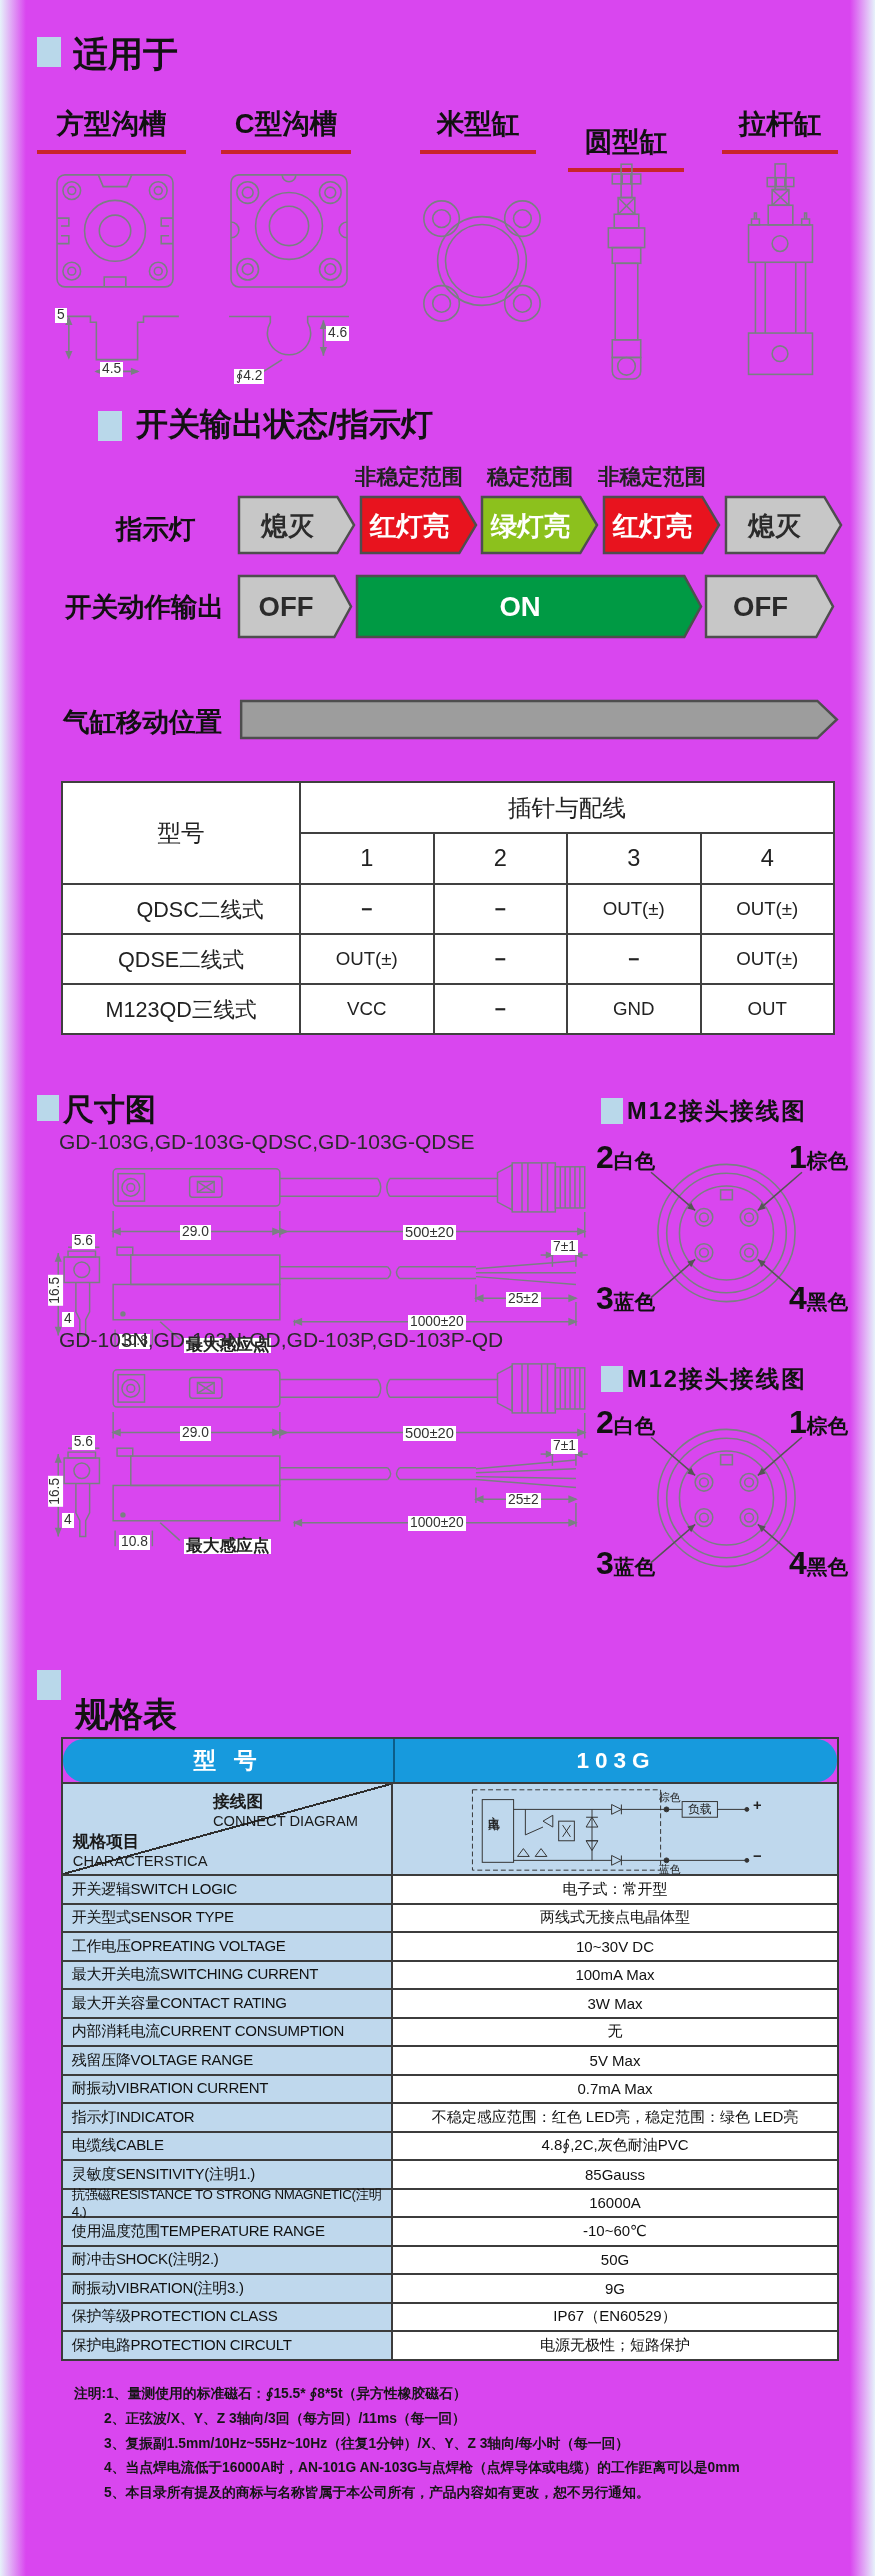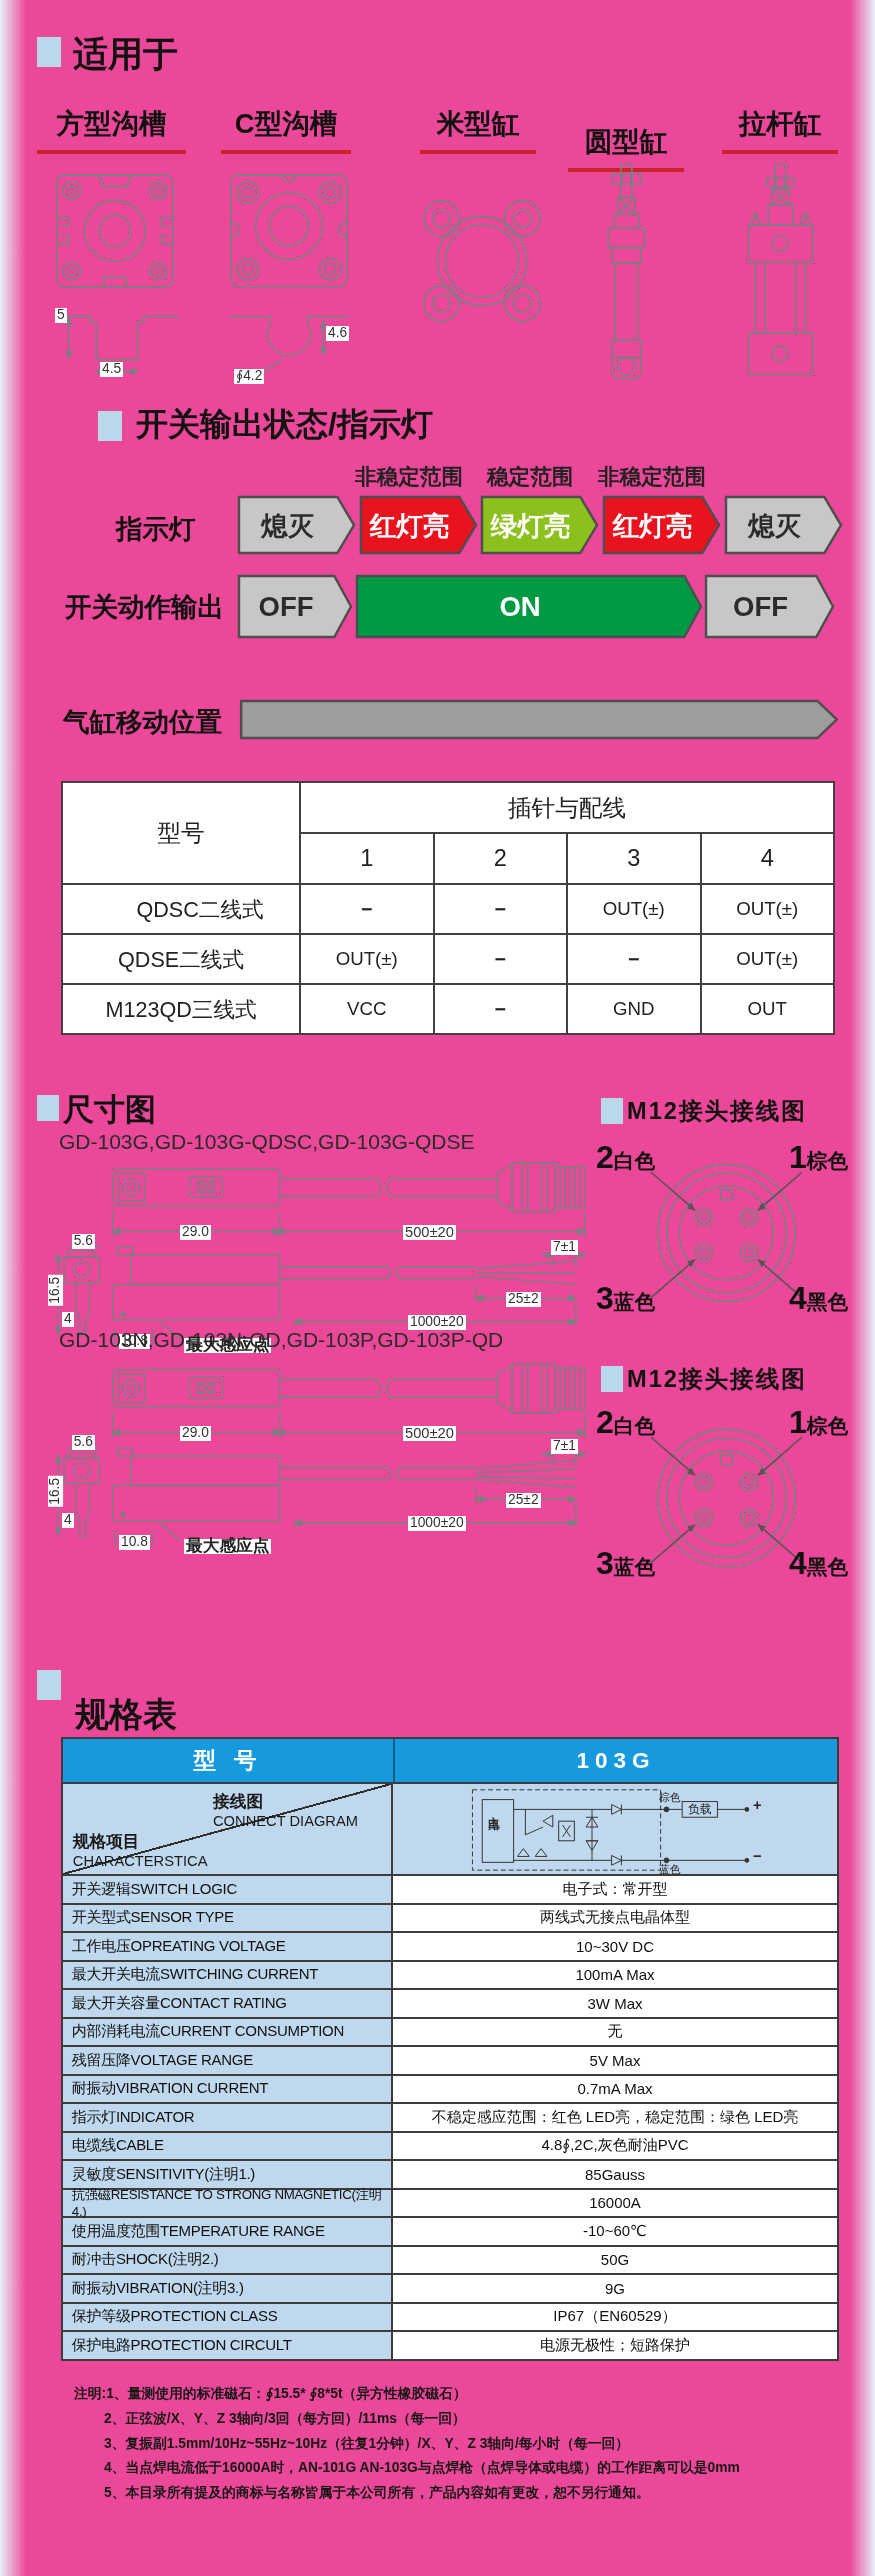--- a/index.html
+++ b/index.html
@@ -1,37 +1,37 @@
 <!DOCTYPE html>
 <html><head>
 <meta charset="utf-8">
 <style>
   html,body{margin:0;padding:0;background:#fff;}
-  .page{position:relative;width:875px;height:2576px;background:#ec4899;overflow:hidden;
+  .page{position:relative;width:875px;height:2576px;background:#d946ef;overflow:hidden;
         font-family:"Liberation Sans","DejaVu Sans",sans-serif;color:#1a1a1a;}
   .page::before{content:"";position:absolute;left:0;top:0;bottom:0;width:25.5px;
         background:linear-gradient(to right,#e6f2fa,rgba(255,255,255,0));}
   .page::after{content:"";position:absolute;right:0;top:0;bottom:0;width:25.5px;
         background:linear-gradient(to left,#e6f2fa,rgba(255,255,255,0));}
   .abs{position:absolute;}
   .sec-sq{position:absolute;width:23.6px;height:29.5px;background:#b9d8ea;}
   .sec-title{position:absolute;font-weight:bold;color:#121212;}
   .cat-label{position:absolute;text-align:center;font-weight:bold;font-size:27.5px;
              border-bottom:4.9px solid #c9242b;padding-bottom:7.9px;color:#111;}
   .dim-label{position:absolute;font-size:13.8px;color:#333;background:#fff;padding:0 2px;line-height:14.7px;}
   .row-label{position:absolute;font-weight:bold;font-size:26.5px;color:#111;}
   .range-label{position:absolute;font-weight:bold;font-size:21.6px;color:#222;}
   .arrow{position:absolute;}
   .arrow span{position:absolute;top:0;display:flex;align-items:center;justify-content:center;
               height:100%;font-weight:bold;}
   .pin-table{position:absolute;border-collapse:collapse;table-layout:fixed;}
   .pin-table td,.pin-table th{border:2px solid #404040;text-align:center;color:#222;background:#fff;}
   .pin-table{border:2.9px solid #404040;}
   .spec-table{position:absolute;left:61px;top:1737px;width:774px;border:2.9px solid #3c3c3c;}
-  .spec-head{display:flex;height:43px;background:#179add;}
+  .spec-head{display:flex;height:43px;background:#179add;border-radius:21px;}
   .spec-head div{display:flex;align-items:center;justify-content:center;color:#fff;
                  font-size:22.6px;font-weight:bold;letter-spacing:5.9px;}
   .spec-row{display:flex;border-top:2px solid #3c3c3c;}
   .spec-row .lbl{width:330px;background:#bfd8ed;font-size:15px;display:flex;align-items:center;
                  padding-left:8.8px;box-sizing:border-box;border-right:2px solid #3c3c3c;
                  letter-spacing:-0.3px;color:#111;}
   .spec-row .val{flex:1;background:#fff;font-size:15px;display:flex;align-items:center;
                  justify-content:center;color:#111;}
   .diag-cell{position:relative;width:330px;background:#bfd8ed;border-right:2px solid #3c3c3c;
              box-sizing:border-box;

